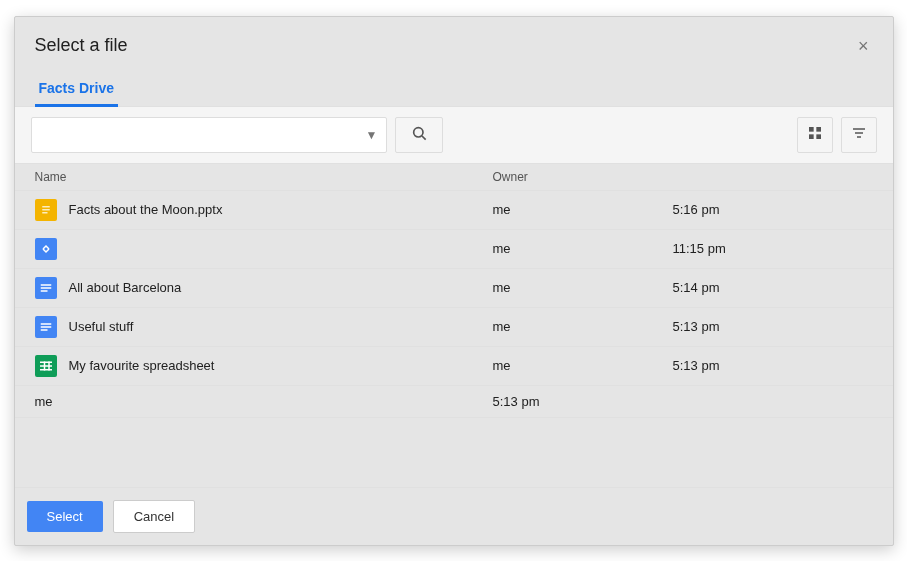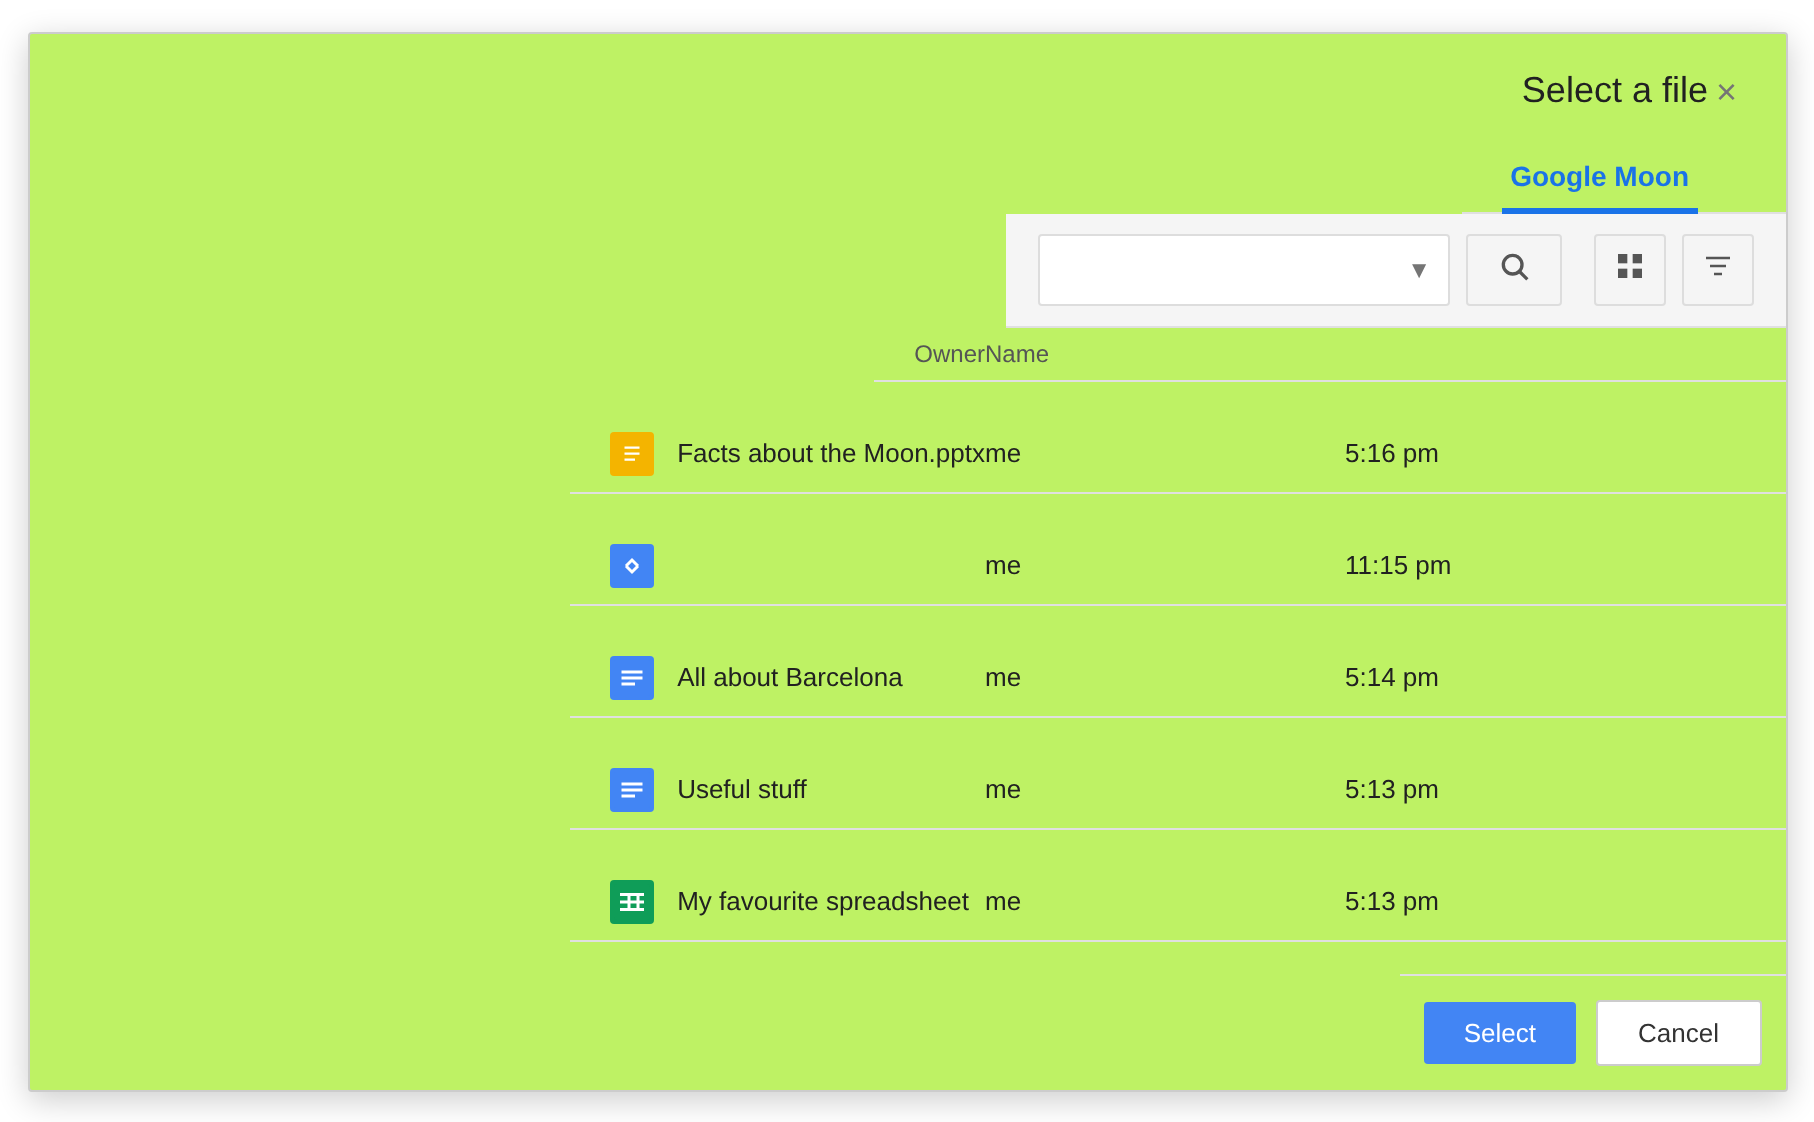--- a/index.html
+++ b/index.html
@@ -10,28 +10,27 @@
       align-items: center;
       justify-content: center;
       width: 907px;
       height: 561px;
       overflow: hidden;
     }
 
     .dialog {
       width: 880px;
       height: 530px;
-      background: #bef264;
+      background: #e5e5e5;
       border: 1px solid #ccc;
       border-radius: 2px;
       box-shadow: 0 4px 16px rgba(0,0,0,0.2);
       display: flex;
       flex-direction: column;
       position: relative;
-      align-items: flex-end;
     }
 
     .dialog-header {
       display: flex;
       align-items: center;
       justify-content: space-between;
       padding: 16px 20px 0 20px;
     }
 
     .dialog-title {
@@ -156,21 +155,20 @@
       color: #212121;
     }
 
     .file-row {
       display: grid;
       grid-template-columns: 1fr 180px 200px;
       padding: 8px 20px;
       border-bottom: 1px solid #e0e0e0;
       align-items: center;
       cursor: pointer;
-      margin-top: 17px;
     }
 
     .file-name {
       display: flex;
       align-items: center;
       gap: 12px;
       font-size: 13px;
       color: #212121;
     }
 
@@ -305,21 +303,21 @@
 
 <div class="dialog">
 
   <div class="dialog-header">
     <span class="dialog-title">Select a file</span>
     <button class="close-btn">×</button>
   </div>
 
   <div class="tabs">
     <div class="tab">
-      <span>Google Moon</span>
+      <span>Facts Drive</span>
     </div>
   </div>
 
   <div class="toolbar">
     <div class="search-container">
       <input class="search-input" type="text" style="">
       <span class="search-dropdown-arrow">▼</span>
     </div>
     <button class="search-btn">
       <span>
@@ -343,22 +341,22 @@
     <button class="view-btn">
       <span>
         <svg width="16" height="16" viewBox="0 0 24 24" fill="none" stroke="#555" stroke-width="2">
           <path d="M3 6h18M6 12h12M9 18h6"></path>
         </svg>
       </span>
     </button>
   </div>
 
   <div class="list-header">
+    <span class="list-header-cell">Name</span>
     <span class="list-header-cell">Owner</span>
-    <span class="list-header-cell">Name</span>
   </div>
 
   <div class="file-list">
 
     <div class="file-row">
       <div class="file-name">
         <div class="file-icon icon-pptx">
           <svg width="18" height="18" viewBox="0 0 24 24" fill="white">
             <rect x="4" y="2" width="16" height="20" rx="1" fill="#f4b400"></rect>
             <rect x="7" y="7" width="10" height="1.5" fill="white"></rect>

